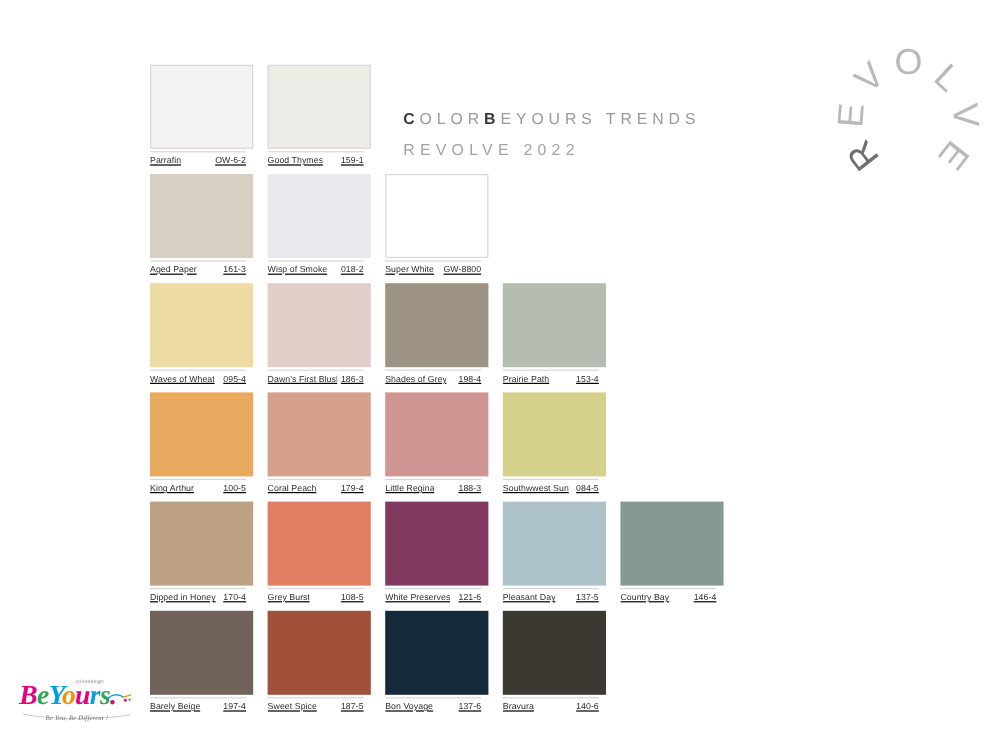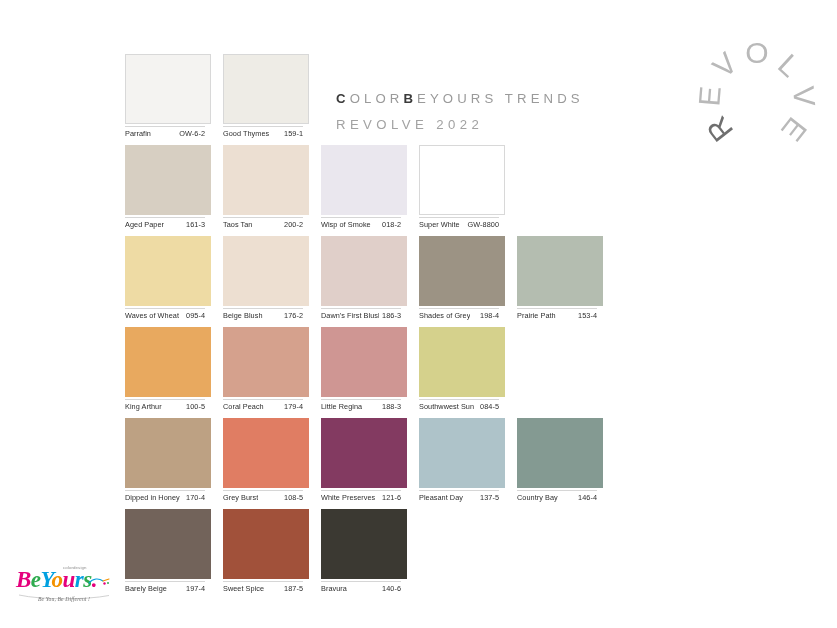--- a/index.html
+++ b/index.html
@@ -80,20 +80,21 @@
     width: 510px;
   }
   .swatch-row {
     display: flex;
     gap: 18px;
     margin-bottom: 6px;
   }
   .swatch-cell {
     width: 80px;
     position: relative;
+    text-decoration: underline;
   }
   .swatch-cell.empty .chip,
   .swatch-cell.empty .chip-label { visibility: hidden; }
 
   .chip {
     width: 86px;
     height: 70px;
     box-sizing: border-box;
   }
   .chip.bordered {
@@ -254,27 +255,20 @@
     </div>
     <div class="swatch-row">
       <div class="swatch-cell">
         <div class="chip" style="background: rgb(215, 207, 194);"></div>
         <div class="chip-label">
           <span class="chip-name">Aged Paper</span>
           <span class="chip-code">161-3</span>
         </div>
       </div>
       <div class="swatch-cell">
-        <div class="chip" style="background: rgb(236, 223, 210);"></div>
-        <div class="chip-label">
-          <span class="chip-name">Taos Tan</span>
-          <span class="chip-code">200-2</span>
-        </div>
-      </div>
-      <div class="swatch-cell">
         <div class="chip" style="background: rgb(234, 231, 238);"></div>
         <div class="chip-label">
           <span class="chip-name">Wisp of Smoke</span>
           <span class="chip-code">018-2</span>
         </div>
       </div>
       <div class="swatch-cell">
         <div class="chip bordered" style="background: rgb(255, 255, 255);"></div>
         <div class="chip-label">
           <span class="chip-name">Super White</span>
@@ -284,27 +278,20 @@
     </div>
     <div class="swatch-row">
       <div class="swatch-cell">
         <div class="chip" style="background: rgb(238, 219, 164);"></div>
         <div class="chip-label">
           <span class="chip-name">Waves of Wheat</span>
           <span class="chip-code">095-4</span>
         </div>
       </div>
       <div class="swatch-cell">
-        <div class="chip" style="background: rgb(237, 223, 209);"></div>
-        <div class="chip-label">
-          <span class="chip-name">Beige Blush</span>
-          <span class="chip-code">176-2</span>
-        </div>
-      </div>
-      <div class="swatch-cell">
         <div class="chip" style="background: rgb(224, 207, 201);"></div>
         <div class="chip-label">
           <span class="chip-name">Dawn's First Blush</span>
           <span class="chip-code">186-3</span>
         </div>
       </div>
       <div class="swatch-cell">
         <div class="chip" style="background: rgb(156, 147, 132);"></div>
         <div class="chip-label">
           <span class="chip-name">Shades of Grey</span>
@@ -392,20 +379,27 @@
         <div class="chip-label">
           <span class="chip-name">Barely Beige</span>
           <span class="chip-code">197-4</span>
         </div>
       </div>
       <div class="swatch-cell">
         <div class="chip" style="background: rgb(161, 81, 58);"></div>
         <div class="chip-label">
           <span class="chip-name">Sweet Spice</span>
           <span class="chip-code">187-5</span>
+        </div>
+      </div>
+      <div class="swatch-cell">
+        <div class="chip" style="background: rgb(21, 43, 59);"></div>
+        <div class="chip-label">
+          <span class="chip-name">Bon Voyage</span>
+          <span class="chip-code">137-6</span>
         </div>
       </div>
       <div class="swatch-cell">
         <div class="chip" style="background: rgb(59, 57, 50);"></div>
         <div class="chip-label">
           <span class="chip-name">Bravura</span>
           <span class="chip-code">140-6</span>
         </div>
       </div>
     </div>

